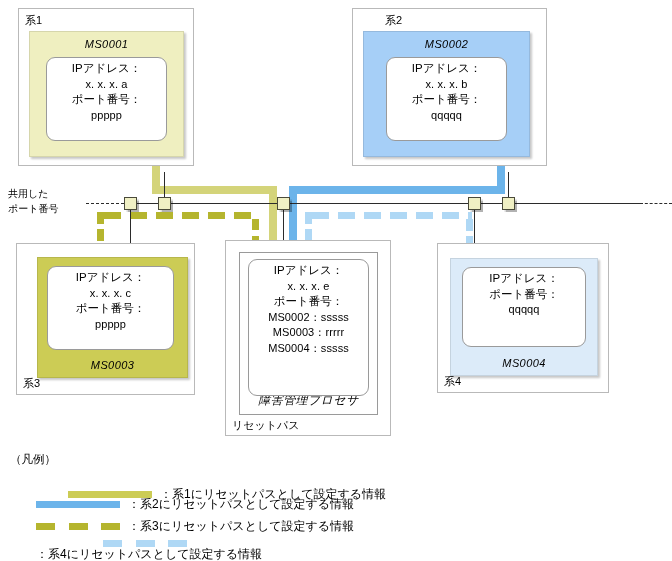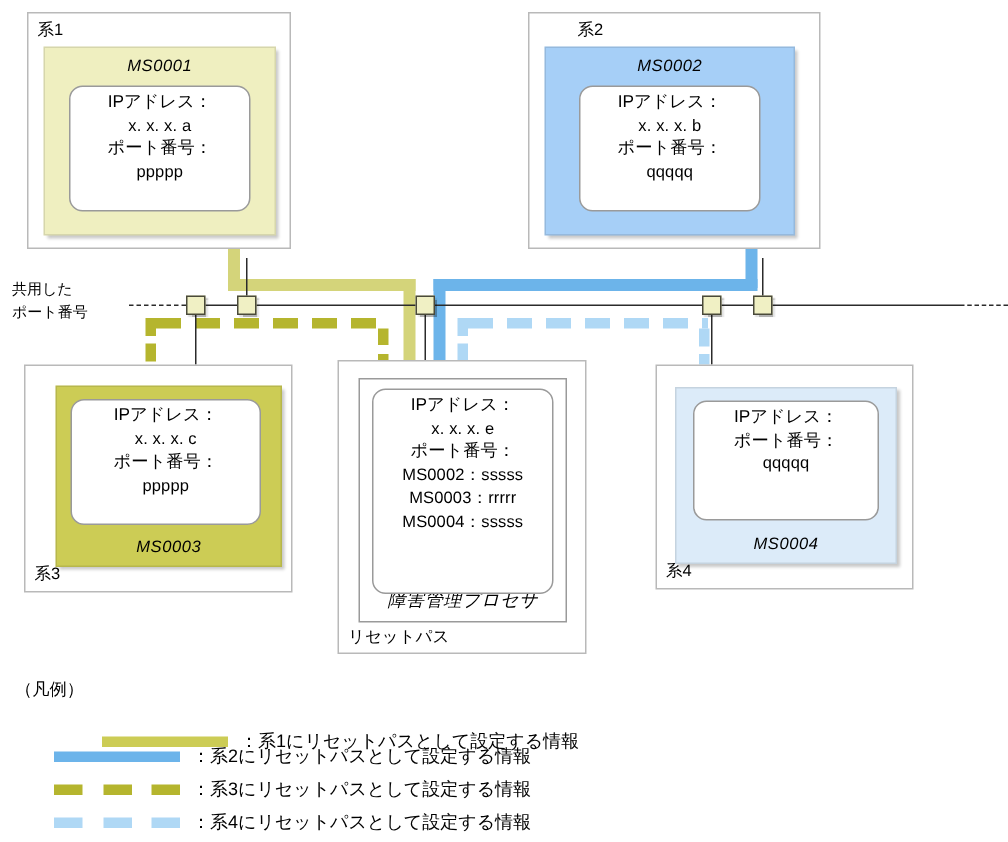--- a/index.html
+++ b/index.html
@@ -270,21 +270,21 @@
 
   <div class="legend-row" style="left:36px;top:518px;justify-content:center;">
     <span class="legend-swatch dash">
       <i style="background:#B5B52E;"></i>
       <i style="background:#B5B52E;"></i>
       <i style="background:#B5B52E;"></i>
     </span>
     <span class="legend-text">：系3にリセットパスとして設定する情報</span>
   </div>
 
-  <div class="legend-row" style="left:36px;top:540px;">
+  <div class="legend-row" style="left:36px;top:540px;flex-direction:column;">
     <span class="legend-swatch dash">
       <i style="background:#AFD8F5;"></i>
       <i style="background:#AFD8F5;"></i>
       <i style="background:#AFD8F5;"></i>
     </span>
     <span class="legend-text">：系4にリセットパスとして設定する情報</span>
   </div>
 
 </div>
 

